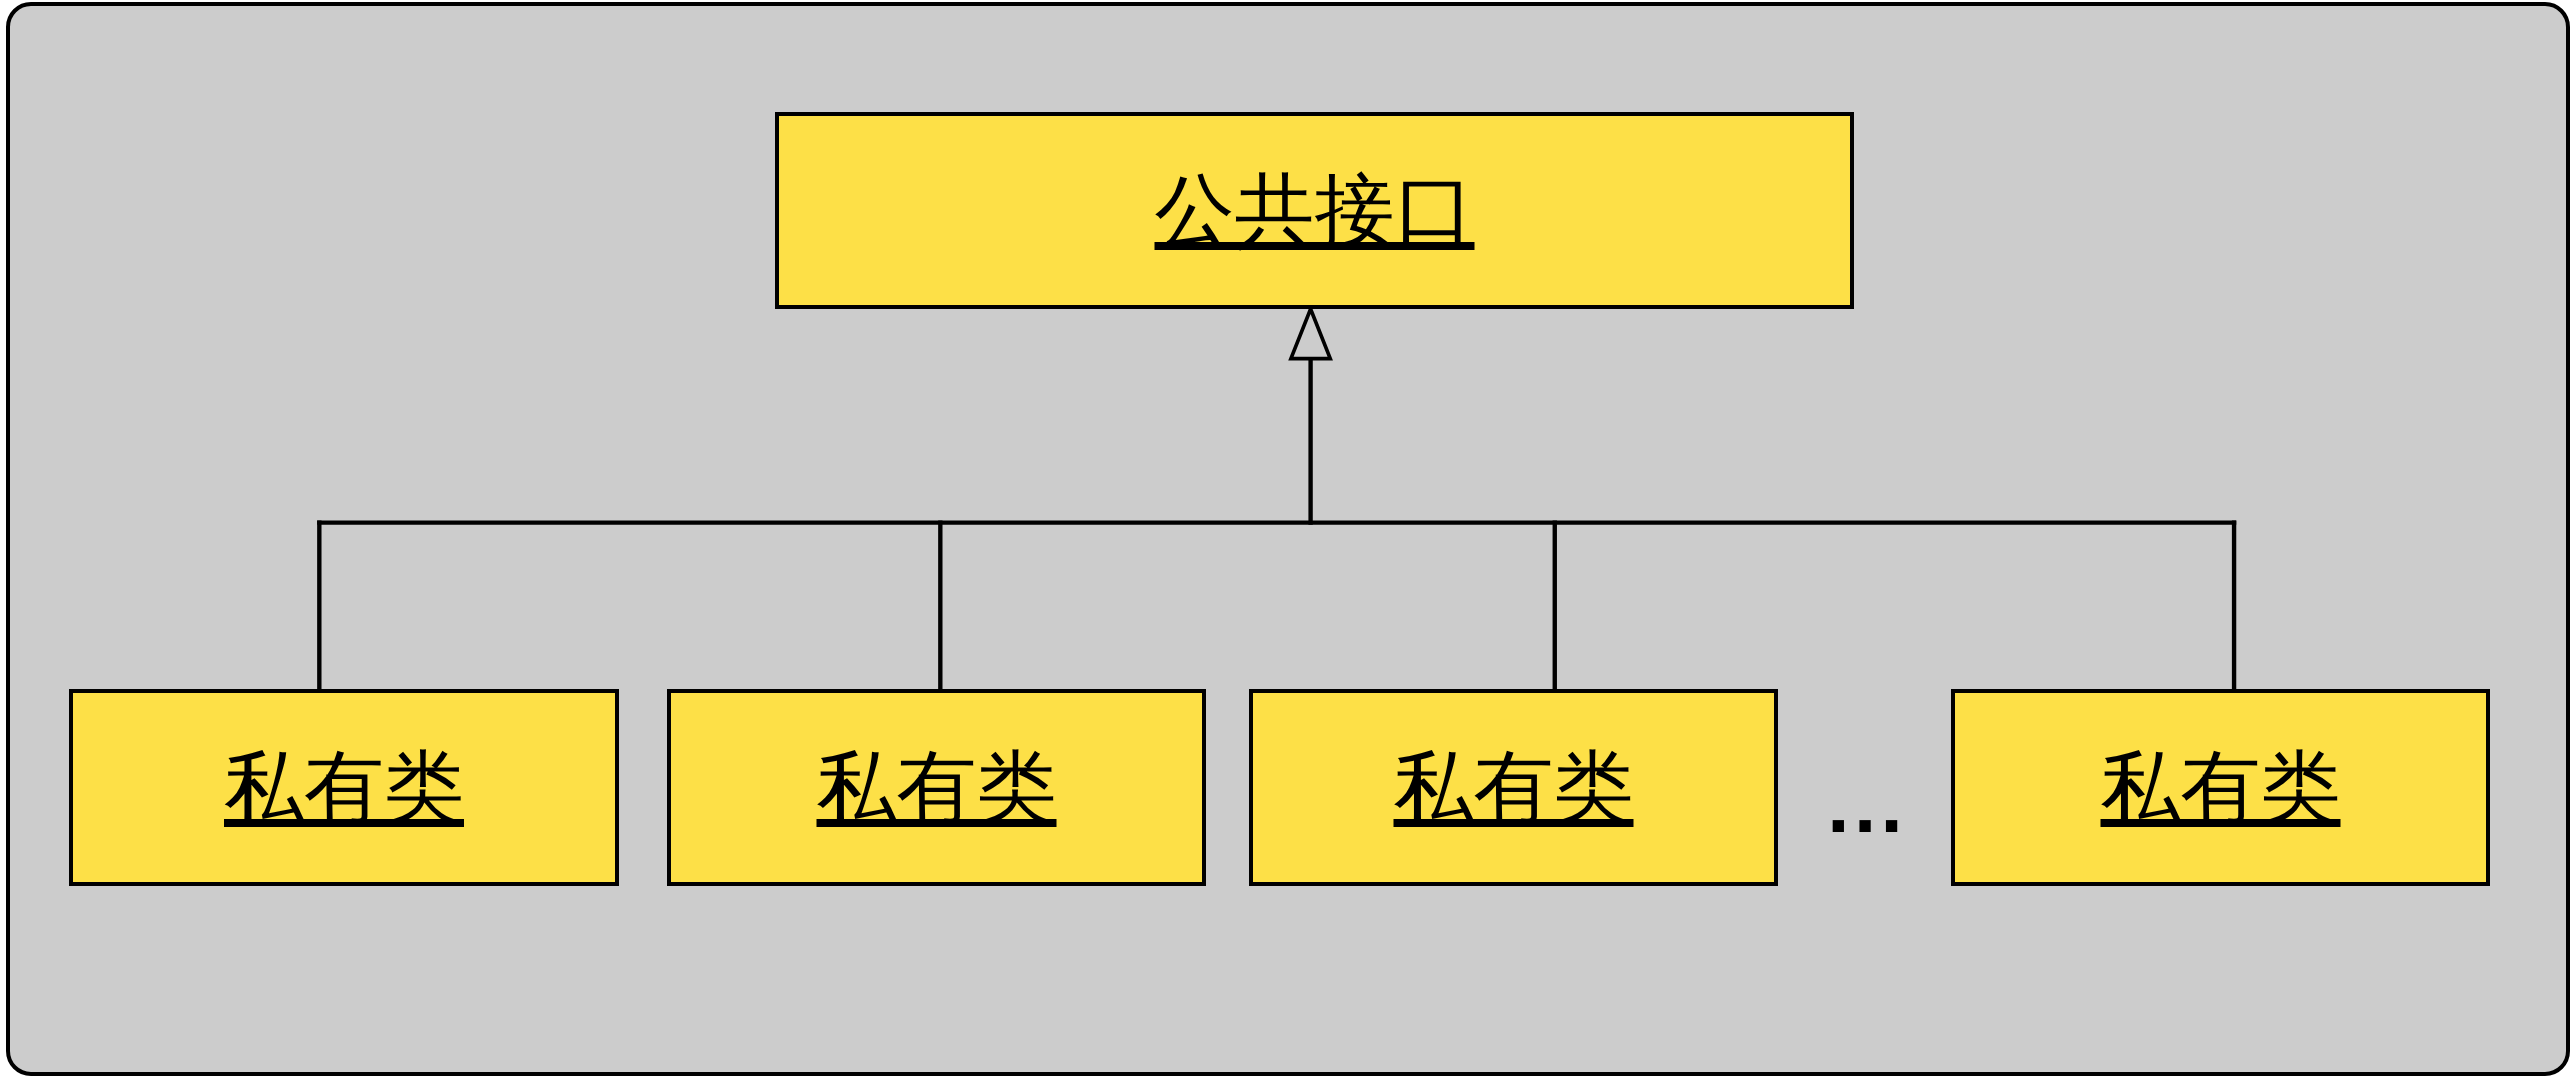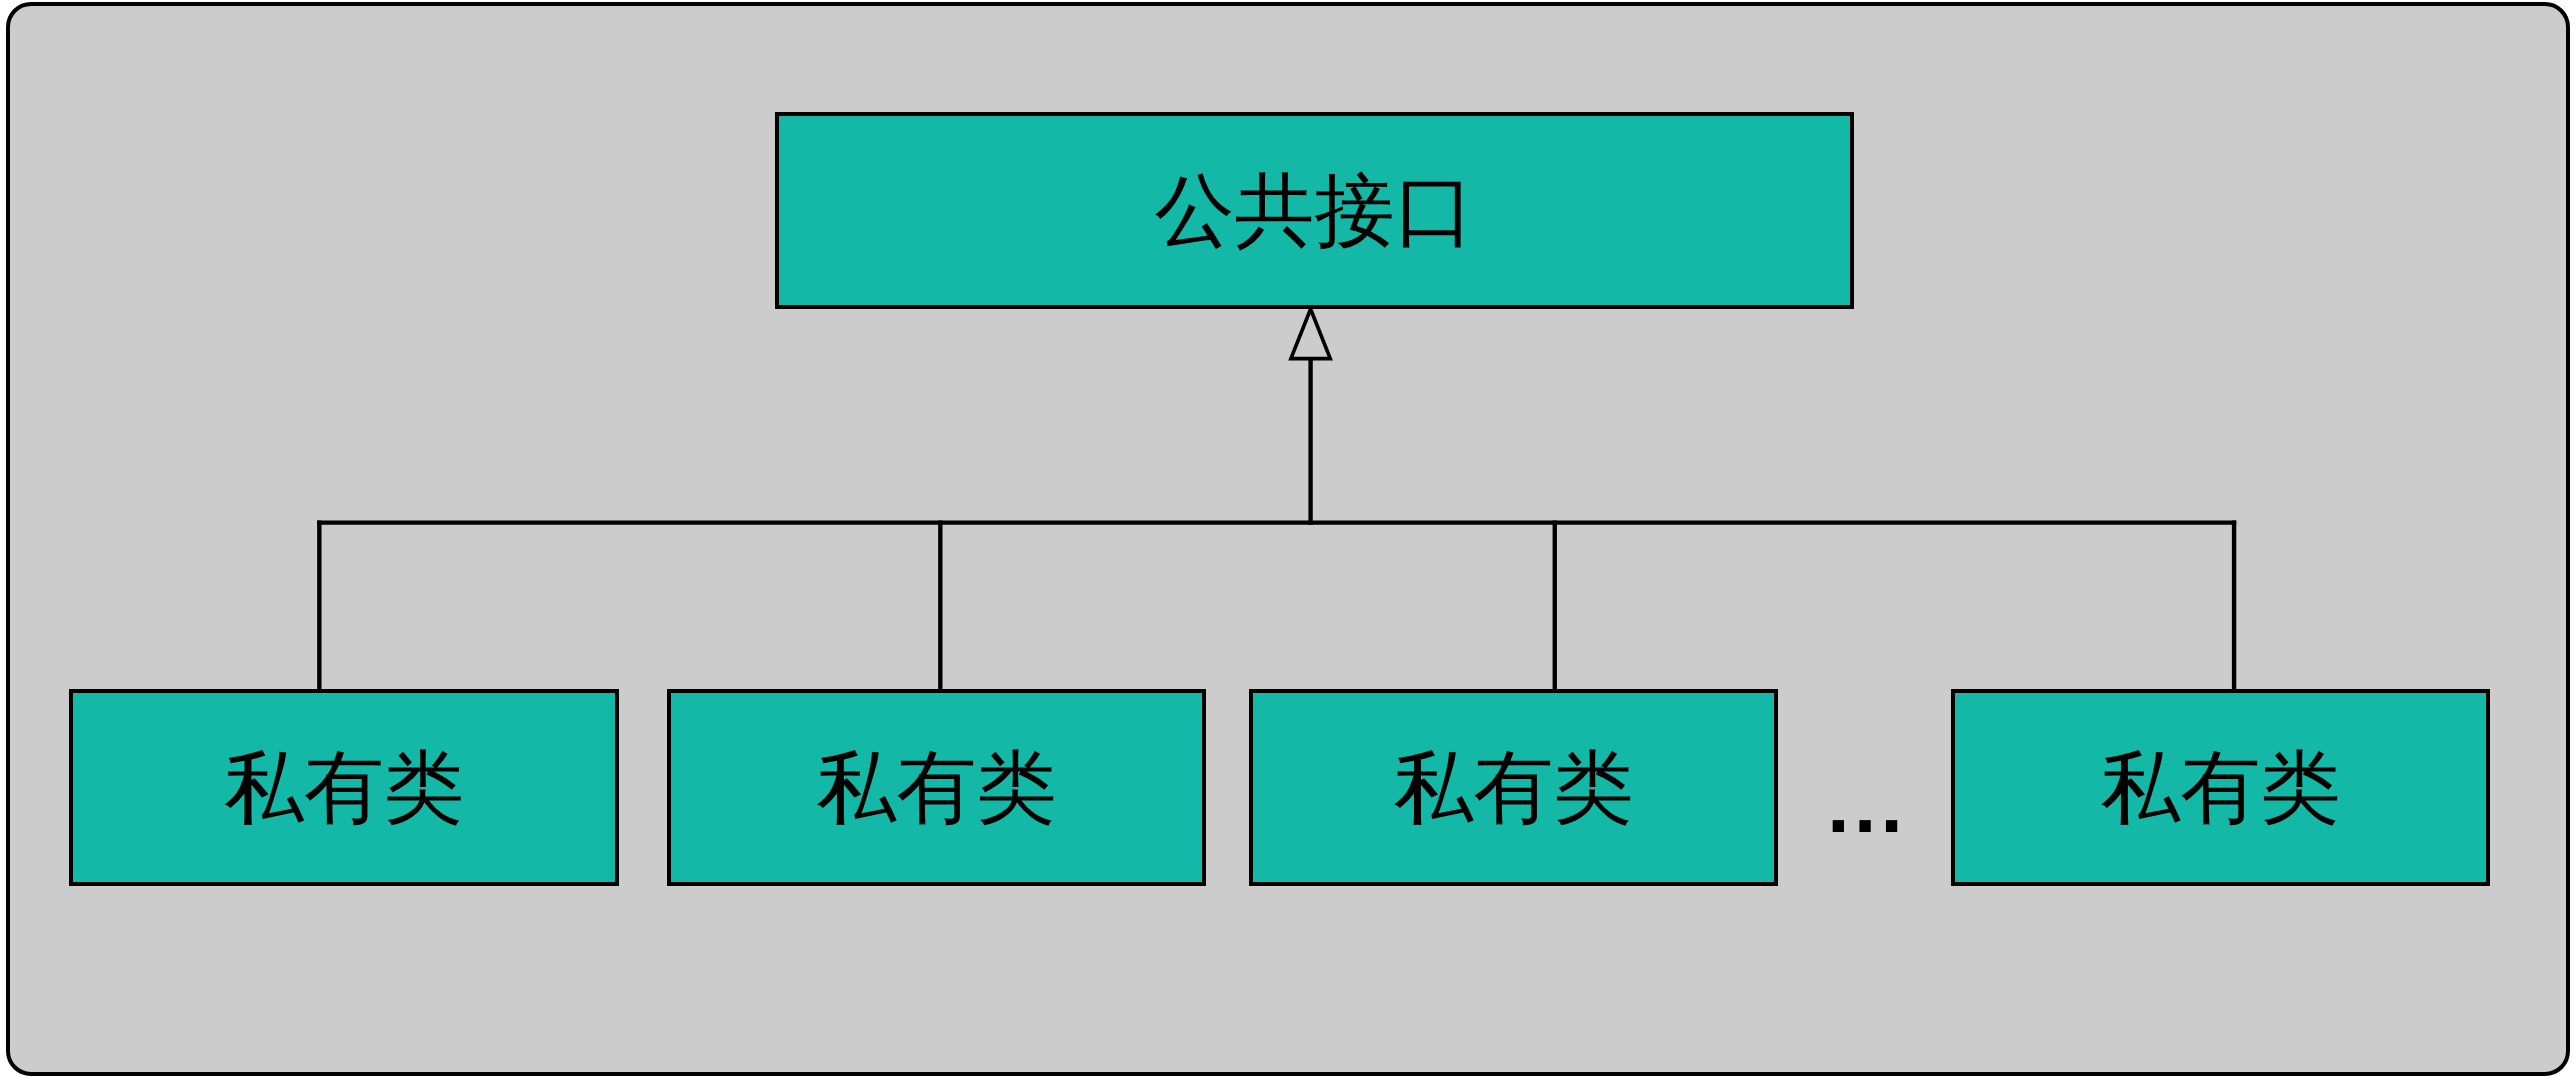--- a/index.html
+++ b/index.html
@@ -30,29 +30,30 @@
   .connectors {
     position: absolute;
     left: 0;
     top: 0;
     width: 2576px;
     height: 1078px;
   }
   .node {
     position: absolute;
     box-sizing: border-box;
-    background: #14b8a6;
+    background: #fde047;
     border: 4.4px solid #000000;
     display: flex;
     align-items: center;
     justify-content: center;
     color: #000000;
     font-size: 80px;
     line-height: 1;
     white-space: nowrap;
+    text-decoration: underline;
   }
   .node-top { left: 775px; top: 112px;  width: 1079px; height: 197px; }
   .node-b1  { left: 69px;   top: 689px;  width: 550px;  height: 197px; }
   .node-b2  { left: 667px;  top: 689px;  width: 539px;  height: 197px; }
   .node-b3  { left: 1249px; top: 689px;  width: 529px;  height: 197px; }
   .node-b4  { left: 1951px; top: 689px;  width: 539px;  height: 197px; }
   .ellipsis {
     position: absolute;
     left: 1779px;
     top: 736px;

